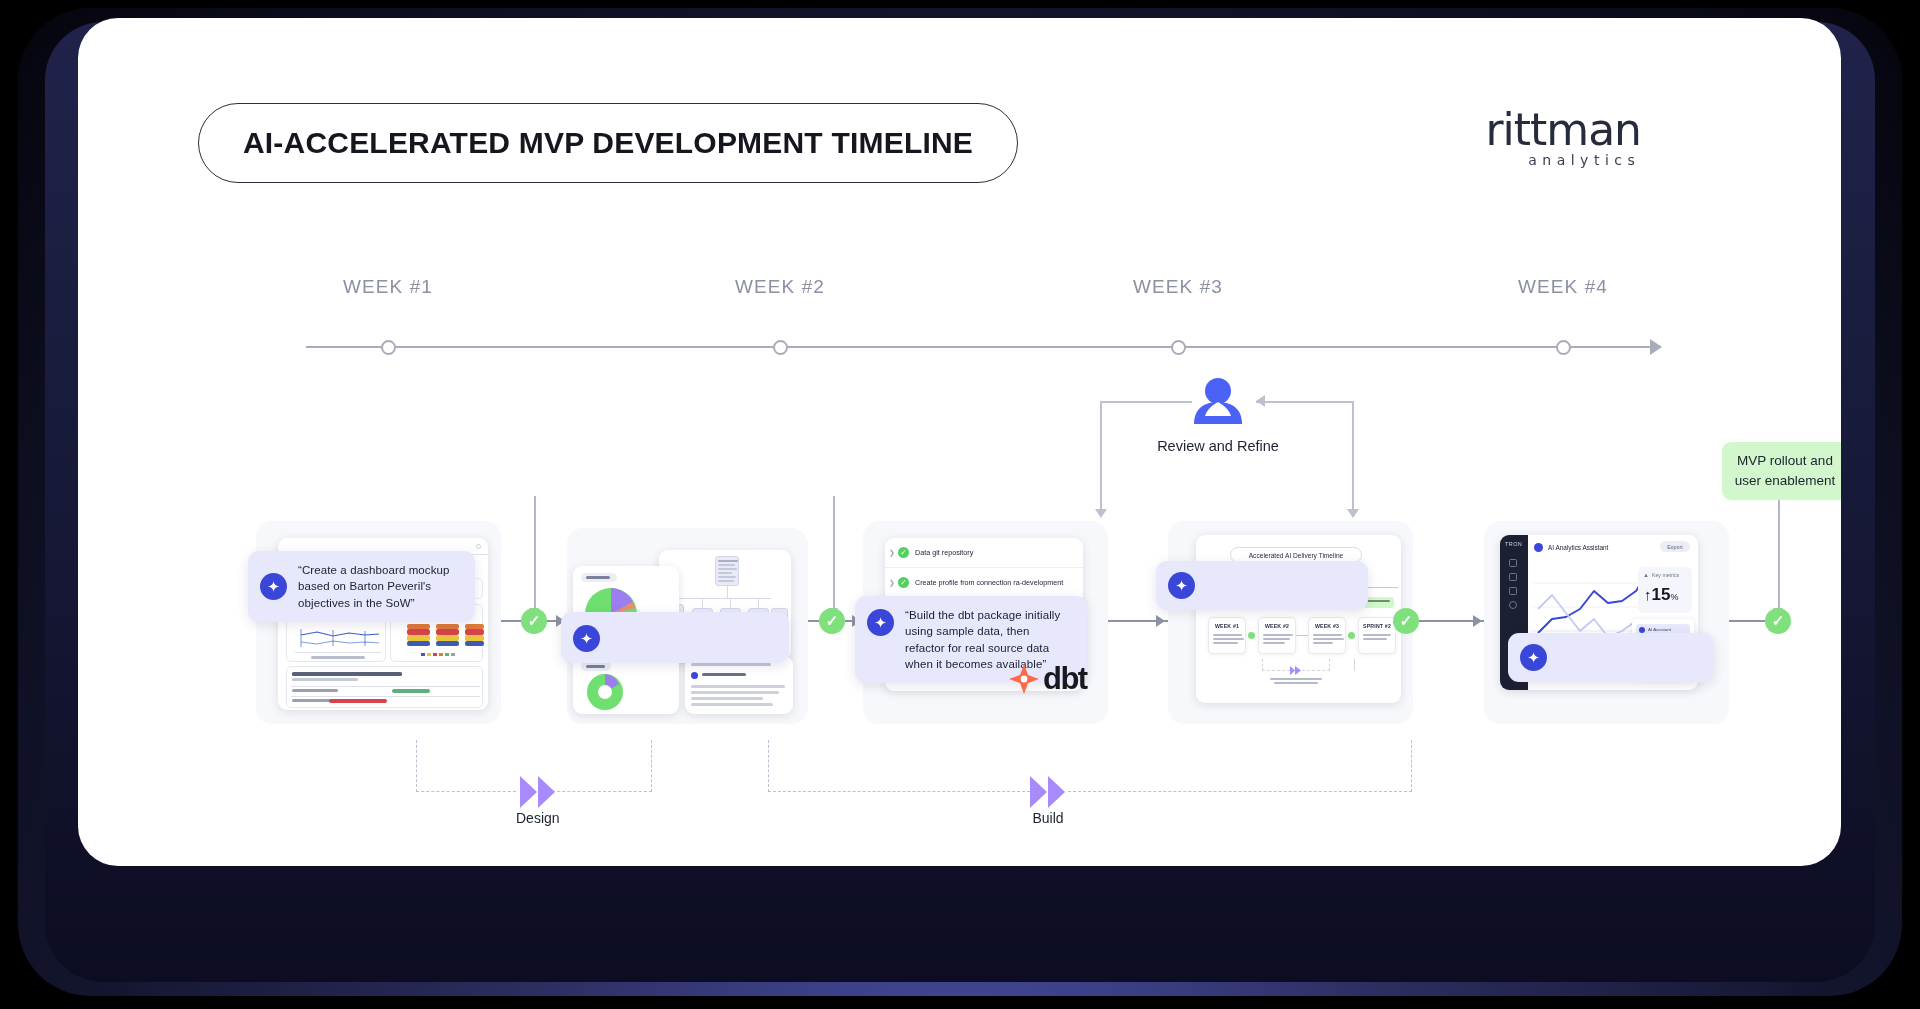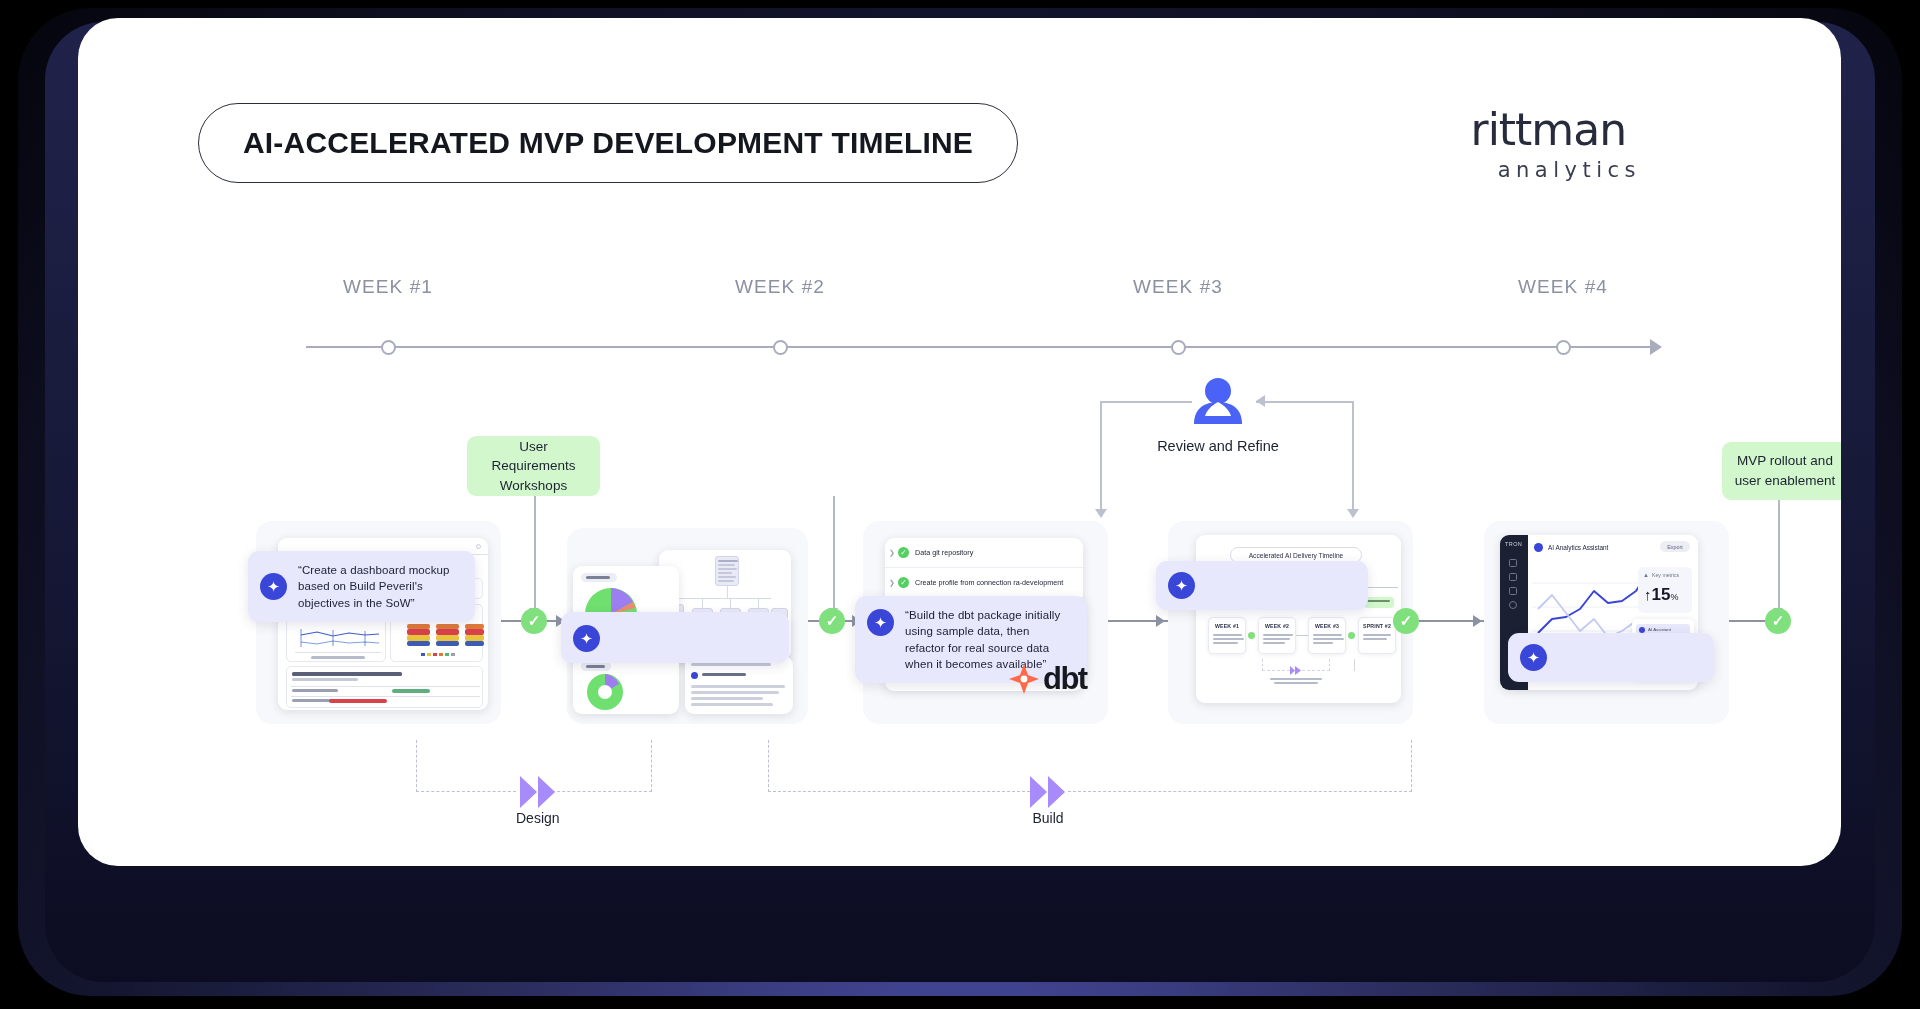--- a/index.html
+++ b/index.html
@@ -71,22 +71,22 @@
     white-space: nowrap;
   }
 
   #logo { position: absolute; right: 200px; top: 90px; text-align: center; }
   #logo-main {
     font-size: 44px; letter-spacing: -1px; color: #272b3c;
     font-weight: 400; line-height: 1;
     font-family: "DejaVu Sans", sans-serif;
   }
   #logo-sub {
-    font-size: 21px; letter-spacing: 5.5px; color: #3a3e50;
-    margin-top: 6px; padding-left: 42px;
+    font-size: 14px; letter-spacing: 5.5px; color: #3a3e50;
+    padding-left: 42px;
     font-family: "DejaVu Sans", sans-serif;
   }
 
   
   #timeline { position: absolute; left: 0; top: 0; width: 100%; height: 100%; pointer-events: none; }
   .week-label {
     position: absolute;
     transform: translateX(-50%);
     font-size: 19px;
     letter-spacing: 1.1px;
@@ -315,26 +315,20 @@
 
     <div id="axis-line"></div>
     <div id="axis-arrow"></div>
 
     <div class="axis-node" style="left:310px;"></div>
     <div class="axis-node" style="left:702px;"></div>
     <div class="axis-node" style="left:1100px;"></div>
     <div class="axis-node" style="left:1485px;"></div>
   </div>
 
-  <div class="note-box" style="left:389px; top:418px; width:133px; height:60px;">
-    <div>
-      <div>User Requirements</div>
-      <div>Workshops</div>
-    </div>
-  </div>
   <div class="note-stem" style="left:456px; top:478px; height:114px;"></div>
   <div class="note-tip" style="left:456px; top:590px;"></div>
 
   <div class="note-stem" style="left:755px; top:478px; height:114px;"></div>
   <div class="note-tip" style="left:755px; top:590px;"></div>
 
   <div class="note-box" style="left:1644px; top:424px; width:126px; height:58px;">
     <div>
       <div>MVP rollout and</div>
       <div>user enablement</div>
@@ -436,21 +430,21 @@
         <div class="blurtext" style="left:5px; top:22px; width:46px; height:3px; background:#9aa0b2;"></div>
         <div class="mini-bar" style="left:105px; top:22px; width:38px; height:3.5px; background:#5fae7f;"></div>
         <div class="mini-line" style="left:4px; top:29px; width:189px;"></div>
         <div class="blurtext" style="left:5px; top:32px; width:40px; height:3px; background:#9aa0b2;"></div>
         <div class="mini-bar" style="left:42px; top:32px; width:58px; height:3.5px; background:#d8424a;"></div>
       </div>
     </div>
 
     <div class="prompt-bubble" style="left:-8px; top:30px; width:227px;">
       <span class="ai-orb">✦</span>
-      <span class="prompt-text">“Create a dashboard mockup based on Build Peveril's objectives in the SoW”</span>
+      <span class="prompt-text">“Create a dashboard mockup based on Barton Peveril's objectives in the SoW”</span>
     </div>
   </div>
 
   <div class="connector" style="left:423px; top:602px; width:66px;"></div>
   <div class="connector-arrow" style="left:478px; top:597px;"></div>
   <div class="check-badge" style="left:443px; top:590px;">✓</div>
 
   <div class="shot-card" style="left:489px; top:510px; width:241px; height:196px;">
 
     <div class="shot-inner" style="left:92px; top:22px; width:132px; height:110px;">

